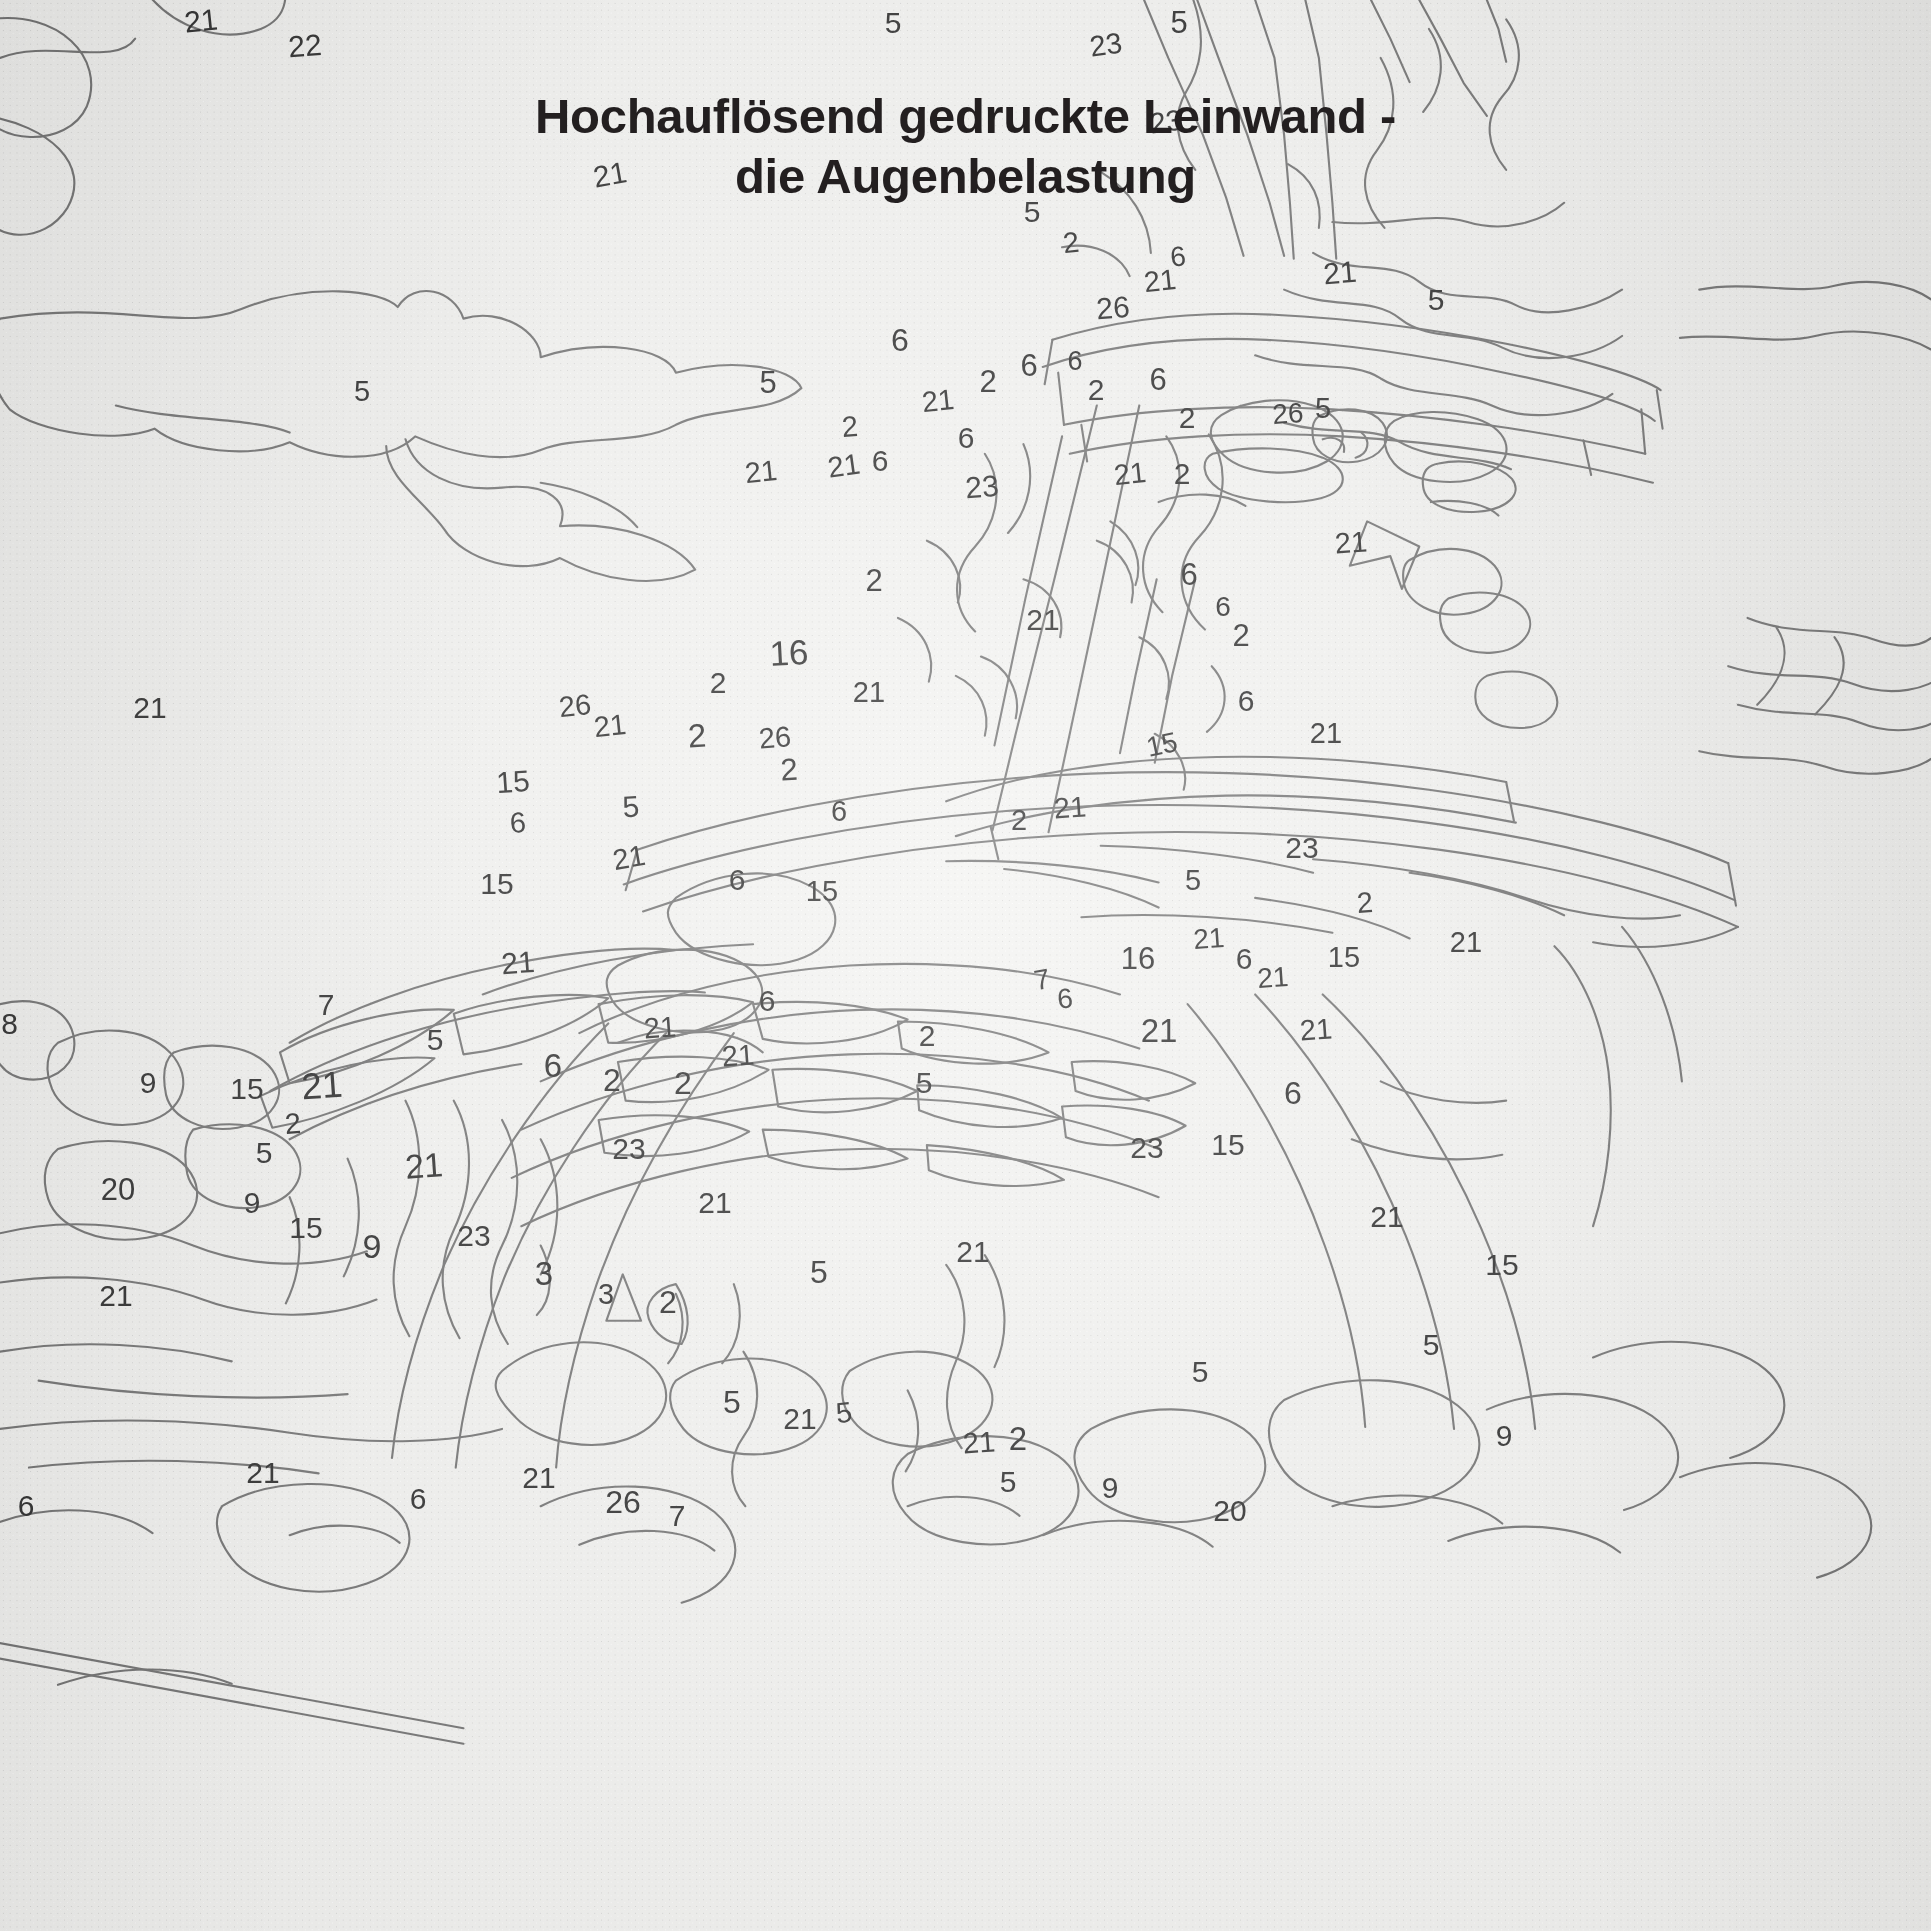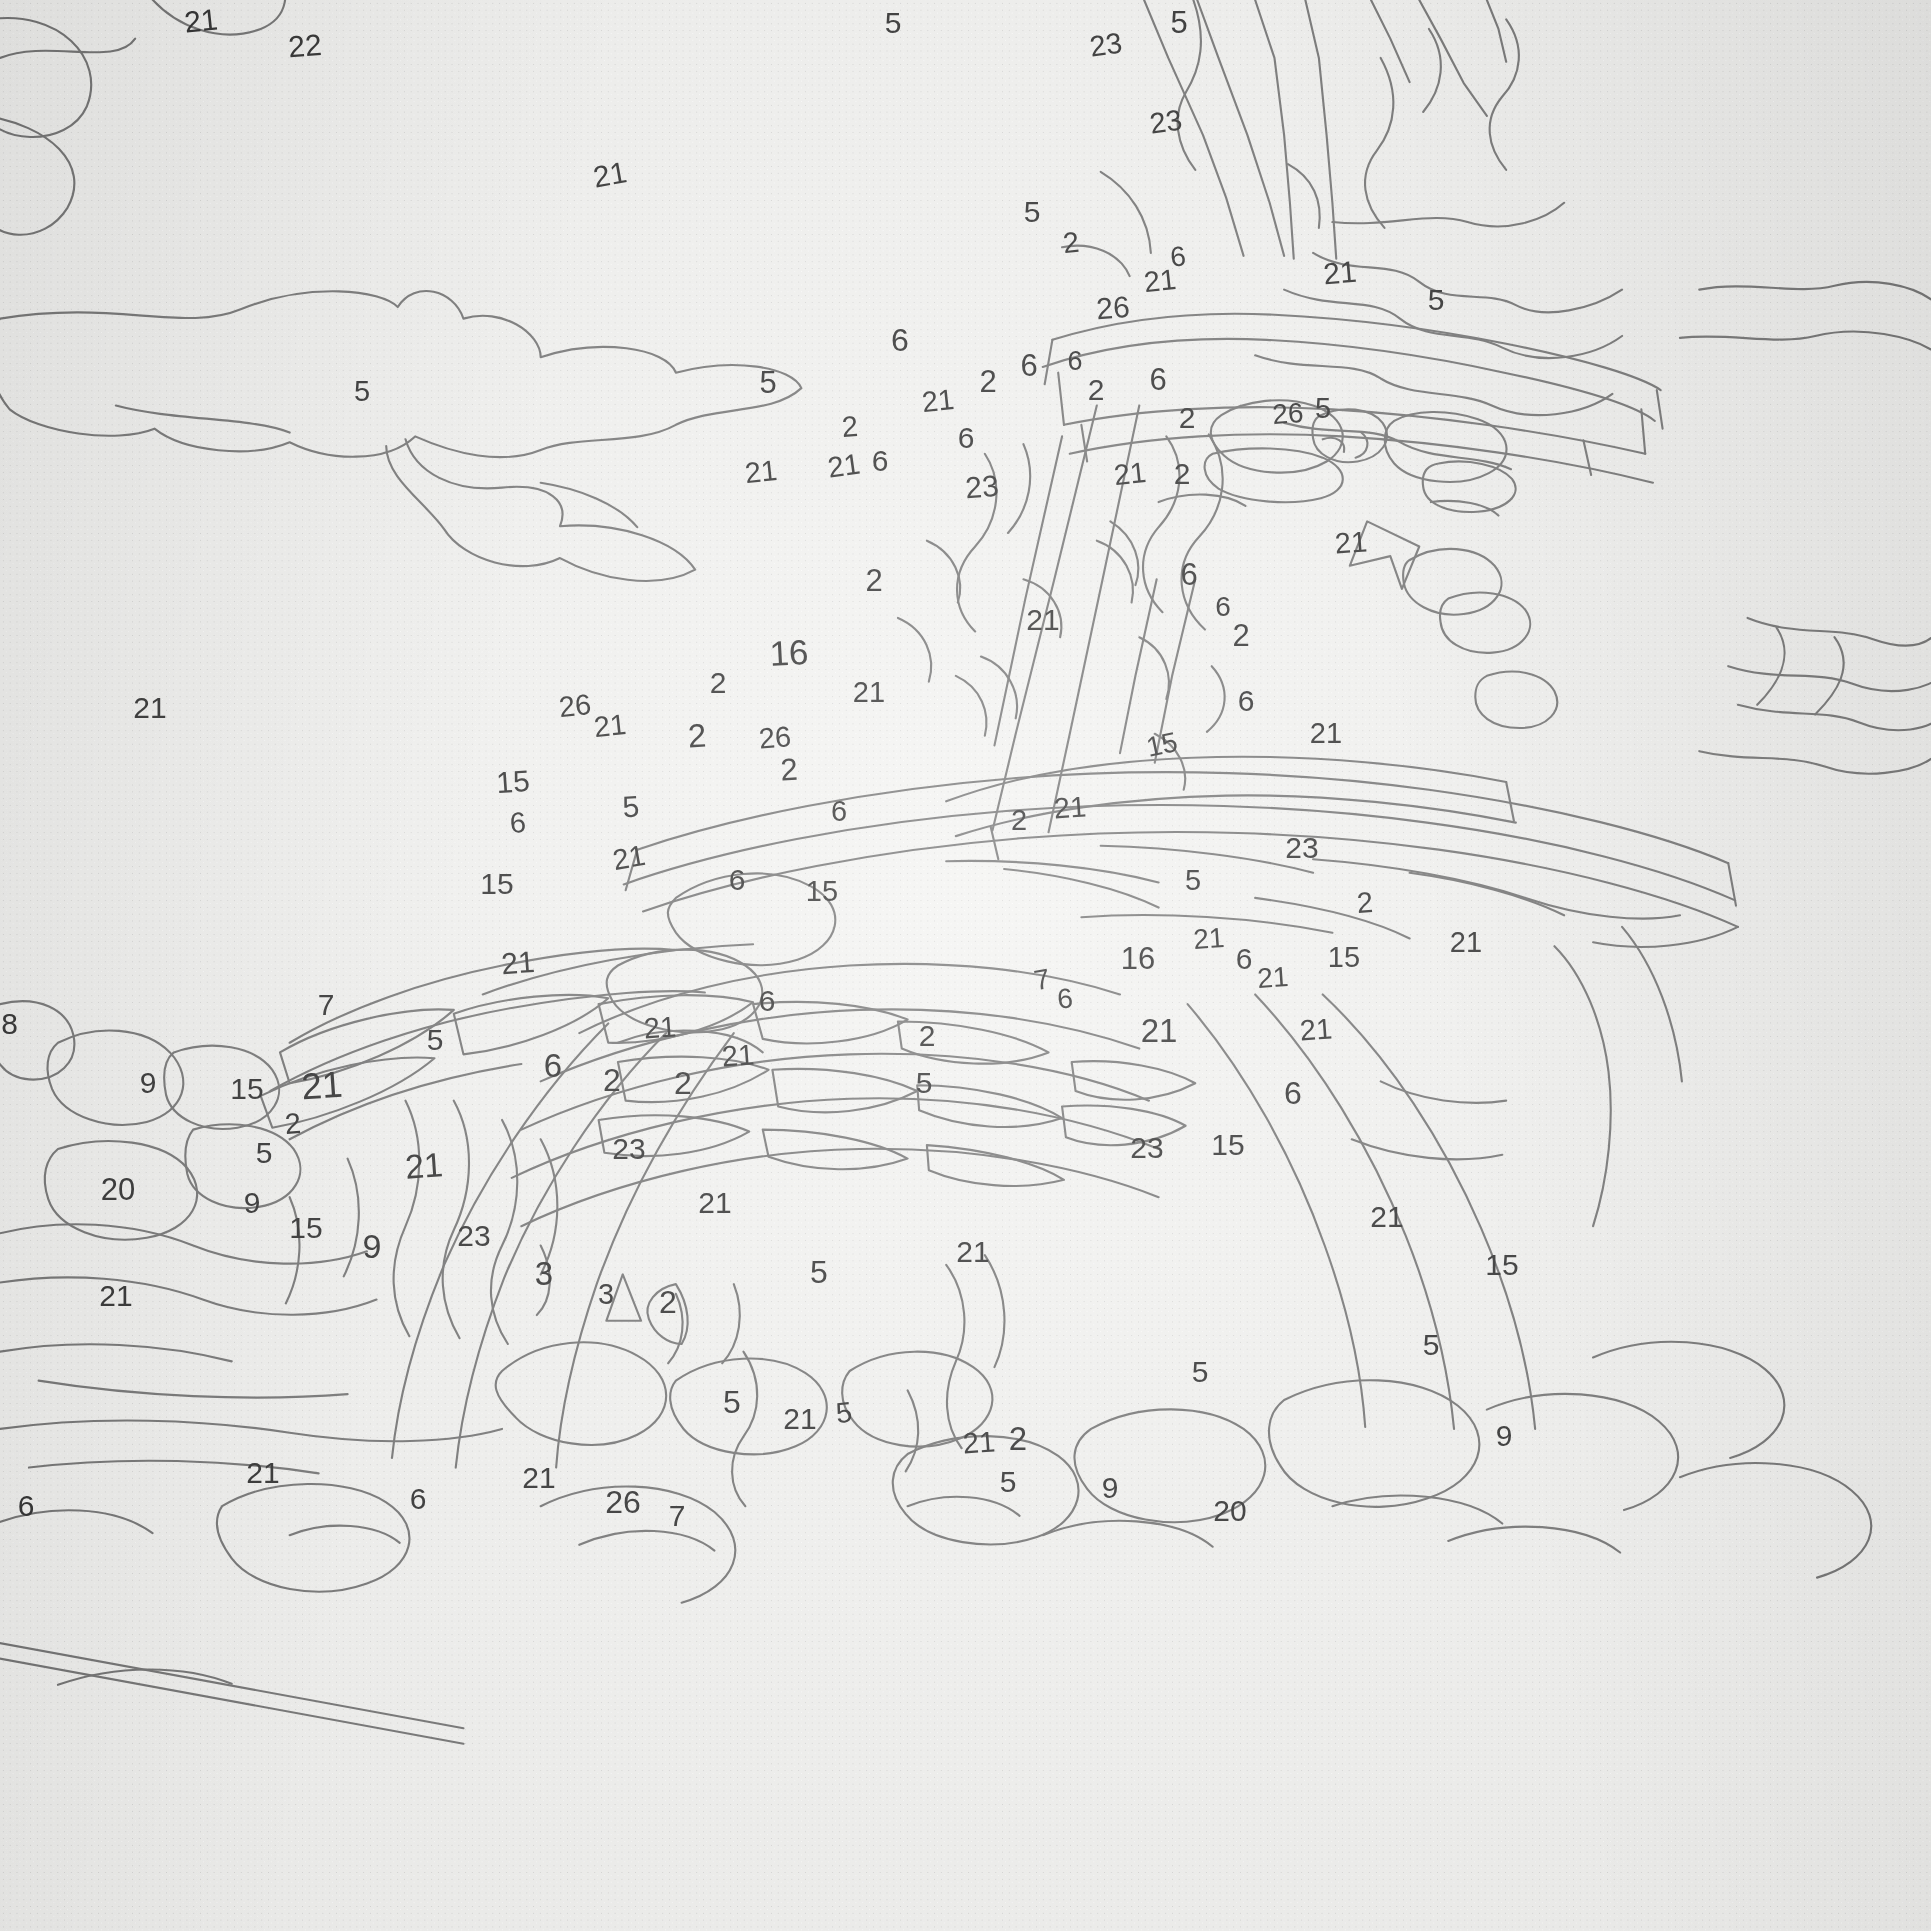--- a/index.html
+++ b/index.html
@@ -447,16 +447,18 @@
       <div class="num" style="left: 418px; top: 1499px; font-size: 30px; color: rgb(45, 45, 45); transform: translate(-50%, -50%) rotate(0deg);">6</div>
       <div class="num" style="left: 623px; top: 1502px; font-size: 32px; color: rgb(45, 45, 45); transform: translate(-50%, -50%) rotate(0deg);">26</div>
       <div class="num" style="left: 26px; top: 1506px; font-size: 30px; color: rgb(45, 45, 45); transform: translate(-50%, -50%) rotate(0deg);">6</div>
       <div class="num" style="left: 1230px; top: 1511px; font-size: 30px; color: rgb(45, 45, 45); transform: translate(-50%, -50%) rotate(0deg);">20</div>
       <div class="num" style="left: 677px; top: 1516px; font-size: 30px; color: rgb(45, 45, 45); transform: translate(-50%, -50%) rotate(0deg);">7</div>
     </div>
 
   <div id="vignette"></div>
 
   <div id="overlay-caption">
+    <div>Hochauflösend gedruckte Leinwand -</div>
+    <div>die Augenbelastung</div>
   </div>
 
 </div>
 
 
 </body></html>

